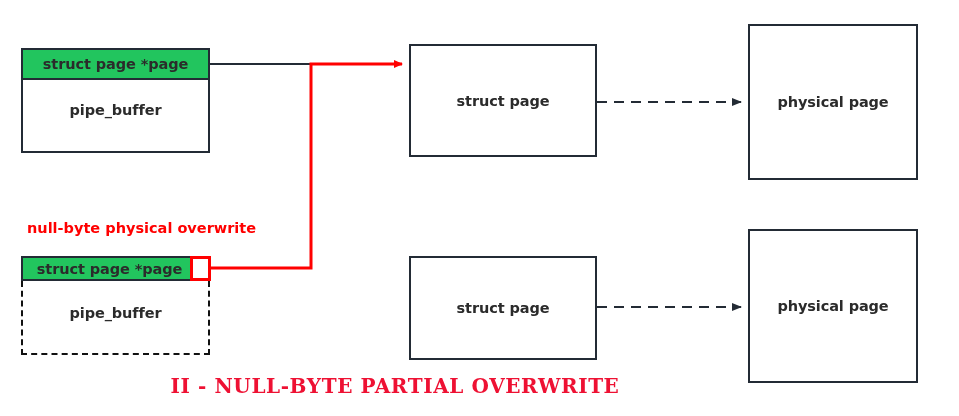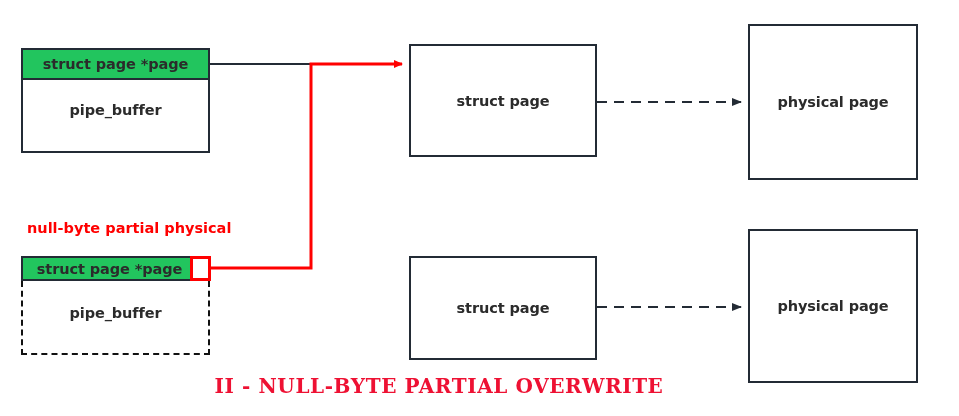--- a/index.html
+++ b/index.html
@@ -92,21 +92,20 @@
   .caption {
     position: absolute;
     color: #ee1133;
     font-size: 20px;
     font-weight: bold;
     font-family: "DejaVu Serif", "Liberation Serif", serif;
     font-variant: small-caps;
     letter-spacing: 0.6px;
     white-space: nowrap;
     text-align: center;
-    padding-left: 44px;
   }
   svg.overlay {
     position: absolute;
     left: 0;
     top: 0;
     width: 959px;
     height: 416px;
     pointer-events: none;
   }
 </style>
@@ -143,21 +142,21 @@
 
   <div class="pb-box" style="left:21px; top:48px; width:189px; height:105px;">
     <div class="pb-header" style="left:0; top:0; width:189px; height:32px;">
       <span class="label-bold">struct page *page</span>
     </div>
     <div class="pb-body-solid" style="left:0; top:32px; width:189px; height:73px;">
       <span class="label-bold" style="position:relative; top:-6px;">pipe_buffer</span>
     </div>
   </div>
 
-  <div class="red-note" style="left:27px; top:220px;">null-byte partial physical</div>
+  <div class="red-note" style="left:27px; top:220px;">null-byte physical overwrite</div>
 
   <div class="pb-box" style="left:21px; top:256px; width:189px; height:99px;">
     <div class="pb-header" style="left:0; top:0; width:189px; height:25px;">
       <span class="label-bold" style="position:relative; left:-6px;">struct page *page</span>
     </div>
     <div class="pb-body-dashed" style="left:0; top:25px; width:189px; height:74px;">
       <span class="label-bold" style="position:relative; top:-4px;">pipe_buffer</span>
     </div>
 
     <div class="red-square" style="left:169px; top:0px; width:21px; height:25px;"></div>

